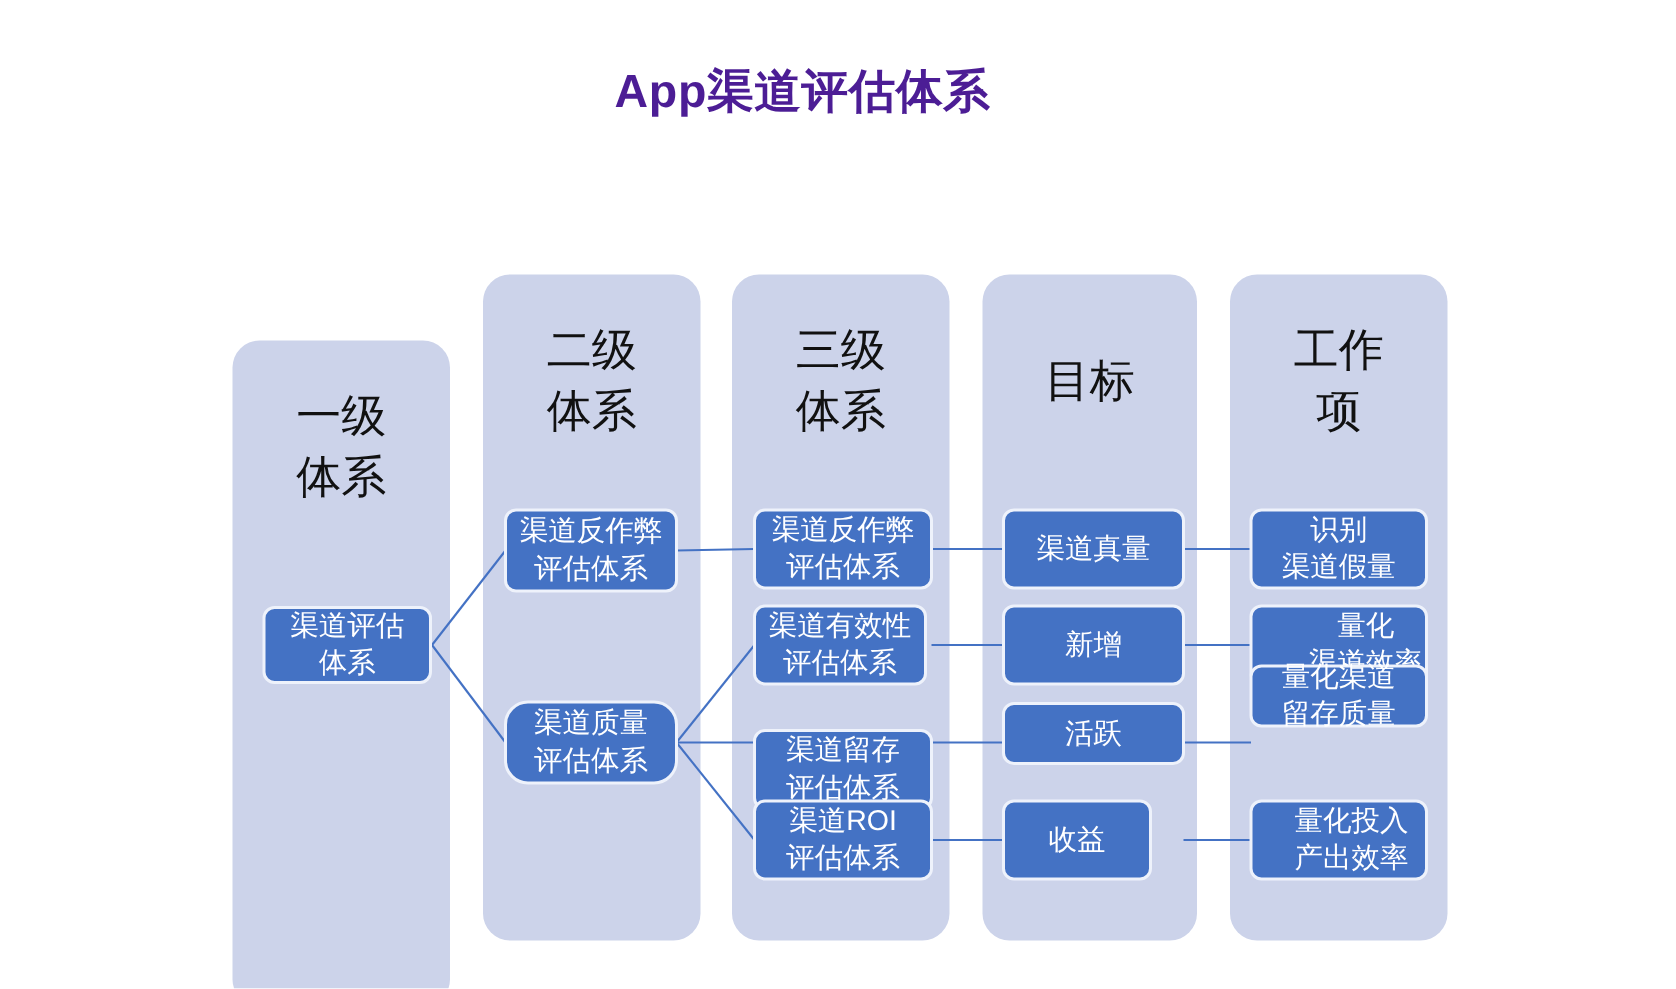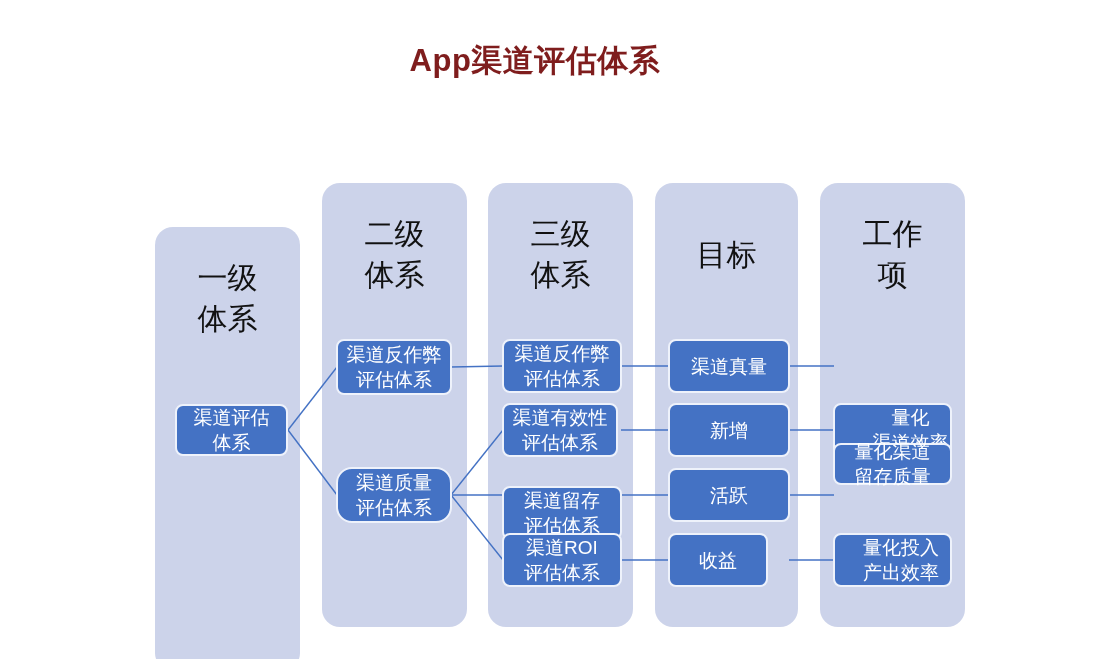--- a/index.html
+++ b/index.html
@@ -24,21 +24,21 @@
   }
 
   .title {
     position: absolute;
     top: 40px;
     left: 0;
     width: 1070px;
     text-align: center;
     font-size: 31px;
     font-weight: bold;
-    color: #7f1d1d;
+    color: #4c1d95;
     letter-spacing: 0.5px;
   }
 
   .column {
     position: absolute;
     top: 183px;
     height: 444px;
     background: var(--col-bg);
     border-radius: 18px;
     z-index: 0;
@@ -145,23 +145,25 @@
 评估体系</div>
   <div class="node" style="left:502px; top:403px; width:116px; height:54px;">渠道有效性
 评估体系</div>
   <div class="node" style="left:502px; top:468px; width:120px; height:54px;margin-top:18px;">渠道留存
 评估体系</div>
   <div class="node" style="left:502px; top:533px; width:120px; height:54px;">渠道ROI
 评估体系</div>
 
   <div class="node" style="left:668px; top:339px; width:122px; height:54px;">渠道真量</div>
   <div class="node" style="left:668px; top:403px; width:122px; height:54px;">新增</div>
-  <div class="node" style="left:668px; top:468px; width:122px; height:54px;">活跃</div>
+  <div class="node" style="left:668px; top:468px; width:122px; height:42px;">活跃</div>
   <div class="node" style="left:668px; top:533px; width:100px; height:54px;">收益</div>
 
+  <div class="node" style="left:833px; top:339px; width:119px; height:54px;">识别
+渠道假量</div>
   <div class="node" style="left:833px; top:403px; width:119px; height:54px;padding-left:36px;">量化
 渠道效率</div>
   <div class="node" style="left:833px; top:443px; width:119px; height:42px;">量化渠道
 留存质量</div>
   <div class="node" style="left:833px; top:533px; width:119px; height:54px;padding-left:17px;">量化投入
 产出效率</div>
 
 </div>
 
 </body></html>

